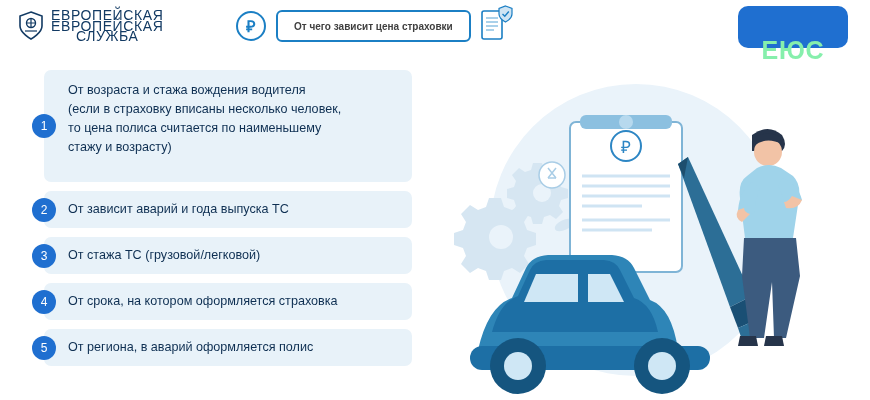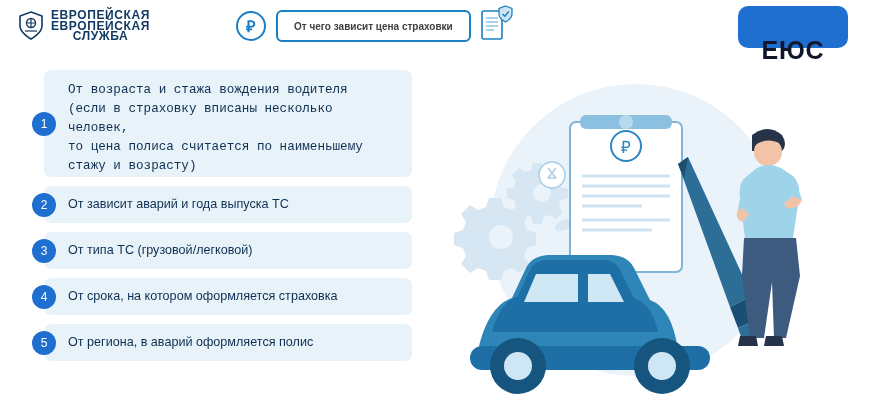--- a/index.html
+++ b/index.html
@@ -32,23 +32,23 @@
     left: 18px; top: 10px;
     display: flex;
     align-items: center;
     gap: 7px;
   }
   .logo-emblem {
     width: 26px; height: 30px;
     position: relative;
   }
   .logo-text {
-    font-size: 12px;
+    font-size: 14px;
     line-height: 10.5px;
-    font-weight: bold;
+    font-weight: normal;
     color: #123a63;
     letter-spacing: 0.6px;
     text-align: center;
   }
   .header-center {
     position: absolute;
     left: 236px; top: 10px;
     display: flex;
     align-items: center;
     gap: 10px;
@@ -93,21 +93,21 @@
     position: absolute;
     right: 22px; top: 6px;
     width: 110px; height: 42px;
     background: #1f6fd0;
     border-radius: 10px;
     display: flex;
     align-items: center;
     justify-content: center;
   }
   .brand-badge span {
-    color: #0f172a;
+    color: #86efac;
     font-size: 25px;
     font-weight: bold;
     letter-spacing: 1px;
     margin-top: 46px;
   }
 
   
   .list {
     position: absolute;
     left: 32px; top: 70px;
@@ -142,21 +142,21 @@
     box-sizing: border-box;
     display: flex;
     align-items: center;
   }
   .card span {
     font-size: 12.6px;
     line-height: 19px;
     color: #0e2f52;
     white-space: pre-line;
   }
-  .row-tall .card { padding-top: 11px; padding-bottom: 1px; font-family: Liberation Mono, monospace; }
+  .row-tall .card { padding-top: 11px; padding-bottom: 25px; }
 
   
   .illus {
     position: absolute;
     left: 430px; top: 60px;
     width: 430px; height: 340px;
   }
   .circle-bg {
     position: absolute;
     left: 60px; top: 24px;
@@ -228,21 +228,21 @@
     <div class="row">
       <div class="bullet">2</div>
       <div class="card">
         <span>От зависит аварий и года выпуска ТС</span>
       </div>
     </div>
 
     <div class="row">
       <div class="bullet">3</div>
       <div class="card">
-        <span>От типа ТС (грузовой/легковой)</span>
+        <span>От стажа ТС (грузовой/легковой)</span>
       </div>
     </div>
 
     <div class="row">
       <div class="bullet">4</div>
       <div class="card">
         <span>От срока, на котором оформляется страховка</span>
       </div>
     </div>
 

